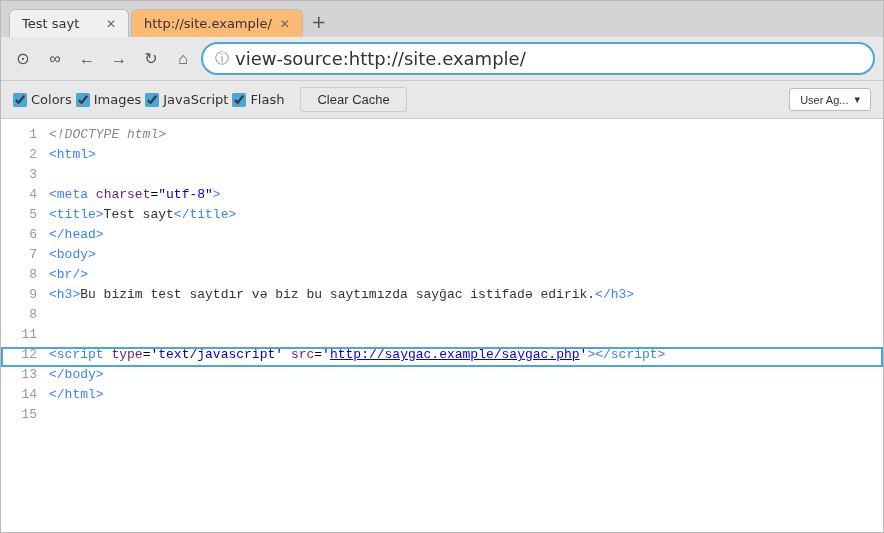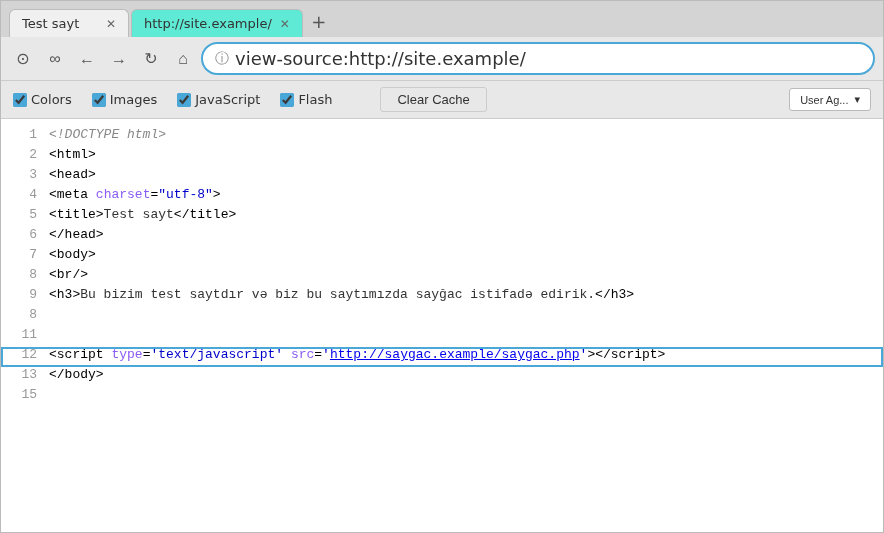--- a/index.html
+++ b/index.html
@@ -40,21 +40,21 @@
       border-radius: 6px 6px 0 0;
       padding: 6px 12px;
       font-size: 13px;
       color: #333;
       min-width: 120px;
       position: relative;
       cursor: pointer;
       gap: 8px;
     }
     .tab.active {
-      background: #5eead4;
+      background: #fdba74;
       z-index: 2;
     }
     .tab-close {
       font-size: 12px;
       color: #666;
       cursor: pointer;
       margin-left: auto;
     }
     .tab-new {
       display: flex;
@@ -112,21 +112,21 @@
       color: #333;
       font-size: 18px;
     }
 
     
     .toolbar {
       display: flex;
       align-items: center;
       background: #e8e8e8;
       padding: 6px 12px;
-      gap: 20px;
+      gap: 4px;
       border-bottom: 1px solid #ccc;
     }
     .checkbox-item {
       display: flex;
       align-items: center;
       gap: 4px;
       font-size: 13px;
       color: #333;
       cursor: pointer;
     }
@@ -187,22 +187,22 @@
       margin-right: 12px;
       user-select: none;
       font-size: 13px;
     }
     .line-content {
       flex: 1;
       white-space: pre;
     }
     
     .c-doctype { color: #888; font-style: italic; }
-    .c-tag { color: #000000; font-family: Liberation Mono, monospace; }
-    .c-attr-name { color: #8b5cf6; }
+    .c-tag { color: #3b82f6; font-family: Liberation Mono, monospace; }
+    .c-attr-name { color: #701a75; }
     .c-string { color: #0000cc; }
     .c-text { color: #333; }
     .c-link { color: #0000ee; cursor: pointer; }
   </style>
 </head>
 <body>
 
 <div class="browser-chrome">
 
   <div class="tab-bar">
@@ -273,21 +273,20 @@
         <div class="source-line">
           <span class="line-num">1</span>
           <span class="line-content"><span class="c-doctype">&lt;!DOCTYPE html&gt;</span></span>
         </div>
         <div class="source-line">
           <span class="line-num">2</span>
           <span class="line-content"><span class="c-tag">&lt;html&gt;</span></span>
         </div>
         <div class="source-line">
           <span class="line-num">3</span>
-          <span class="line-content"><span class="c-tag">&lt;head&gt;</span></span>
         </div>
         <div class="source-line">
           <span class="line-num">4</span>
           <span class="line-content"><span class="c-tag">&lt;meta</span> <span class="c-attr-name">charset</span>=<span class="c-string">"utf-8"</span><span class="c-tag">&gt;</span></span>
         </div>
         <div class="source-line">
           <span class="line-num">5</span>
           <span class="line-content"><span class="c-tag">&lt;title&gt;</span><span class="c-text">Test sayt</span><span class="c-tag">&lt;/title&gt;</span></span>
         </div>
         <div class="source-line">
@@ -316,19 +315,23 @@
         </div>
         <div class="source-line highlighted">
           <span class="line-num">12</span>
           <span class="line-content"><span class="c-tag">&lt;script</span> <span class="c-attr-name">type</span>=<span class="c-string">'text/javascript'</span> <span class="c-attr-name">src</span>=<span class="c-string">'<a class="c-link" href="#">http://saygac.example/saygac.php</a>'</span><span class="c-tag">&gt;&lt;/script&gt;</span></span>
         </div>
         <div class="source-line">
           <span class="line-num">13</span>
           <span class="line-content"><span class="c-tag">&lt;/body&gt;</span></span>
         </div>
         <div class="source-line">
+          <span class="line-num">14</span>
+          <span class="line-content"><span class="c-tag">&lt;/html&gt;</span></span>
+        </div>
+        <div class="source-line">
           <span class="line-num">15</span>
           <span class="line-content"></span>
         </div>
       </div>
   </div>
 
 </div>
 
 </body></html>

